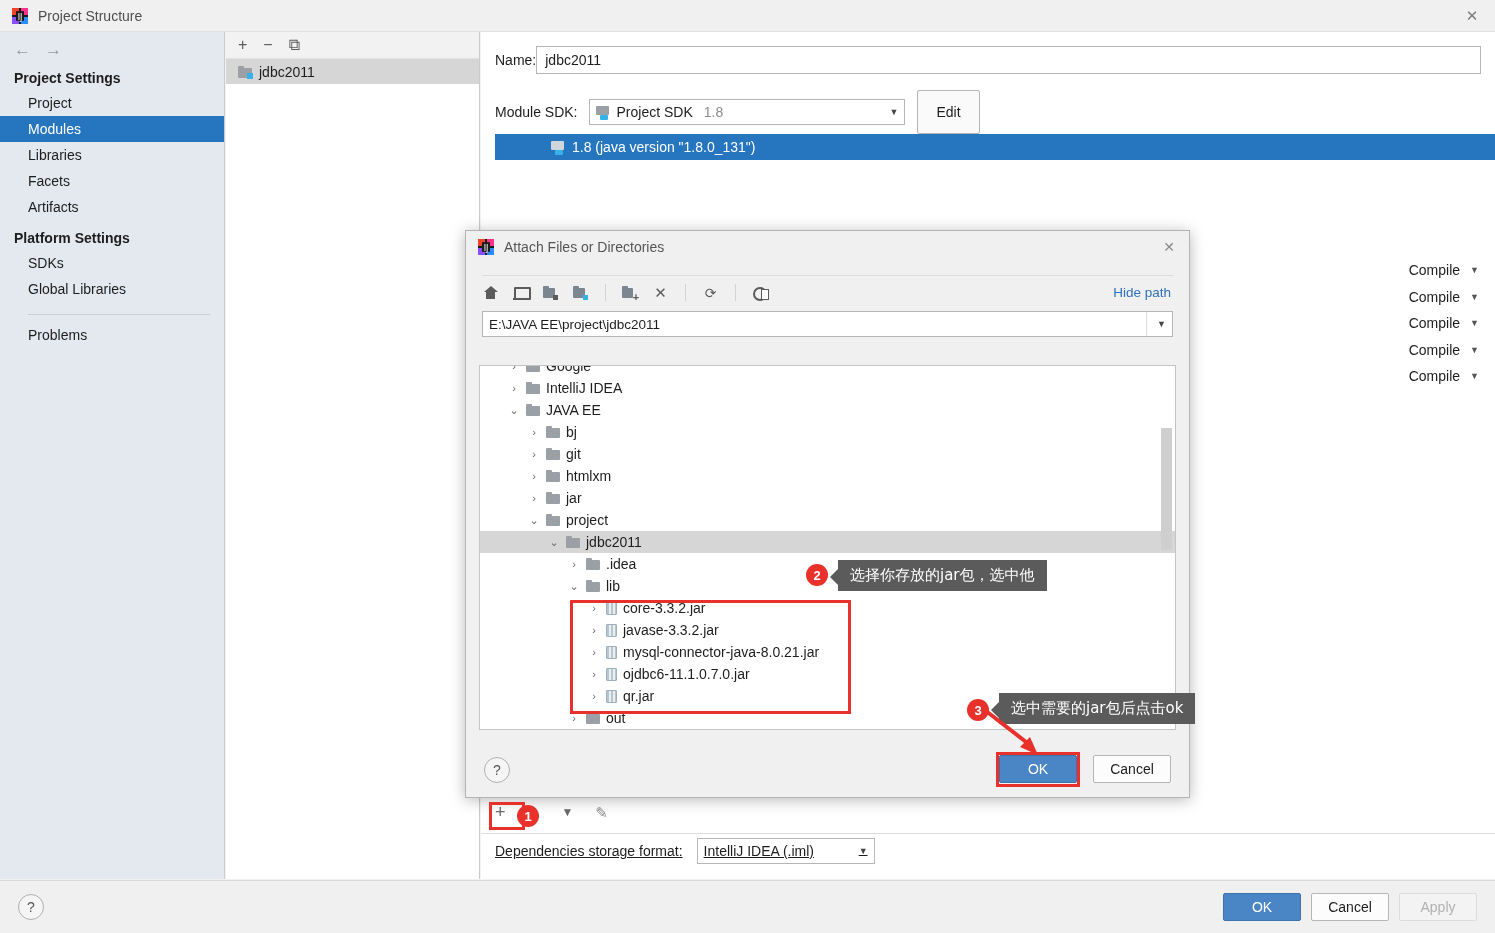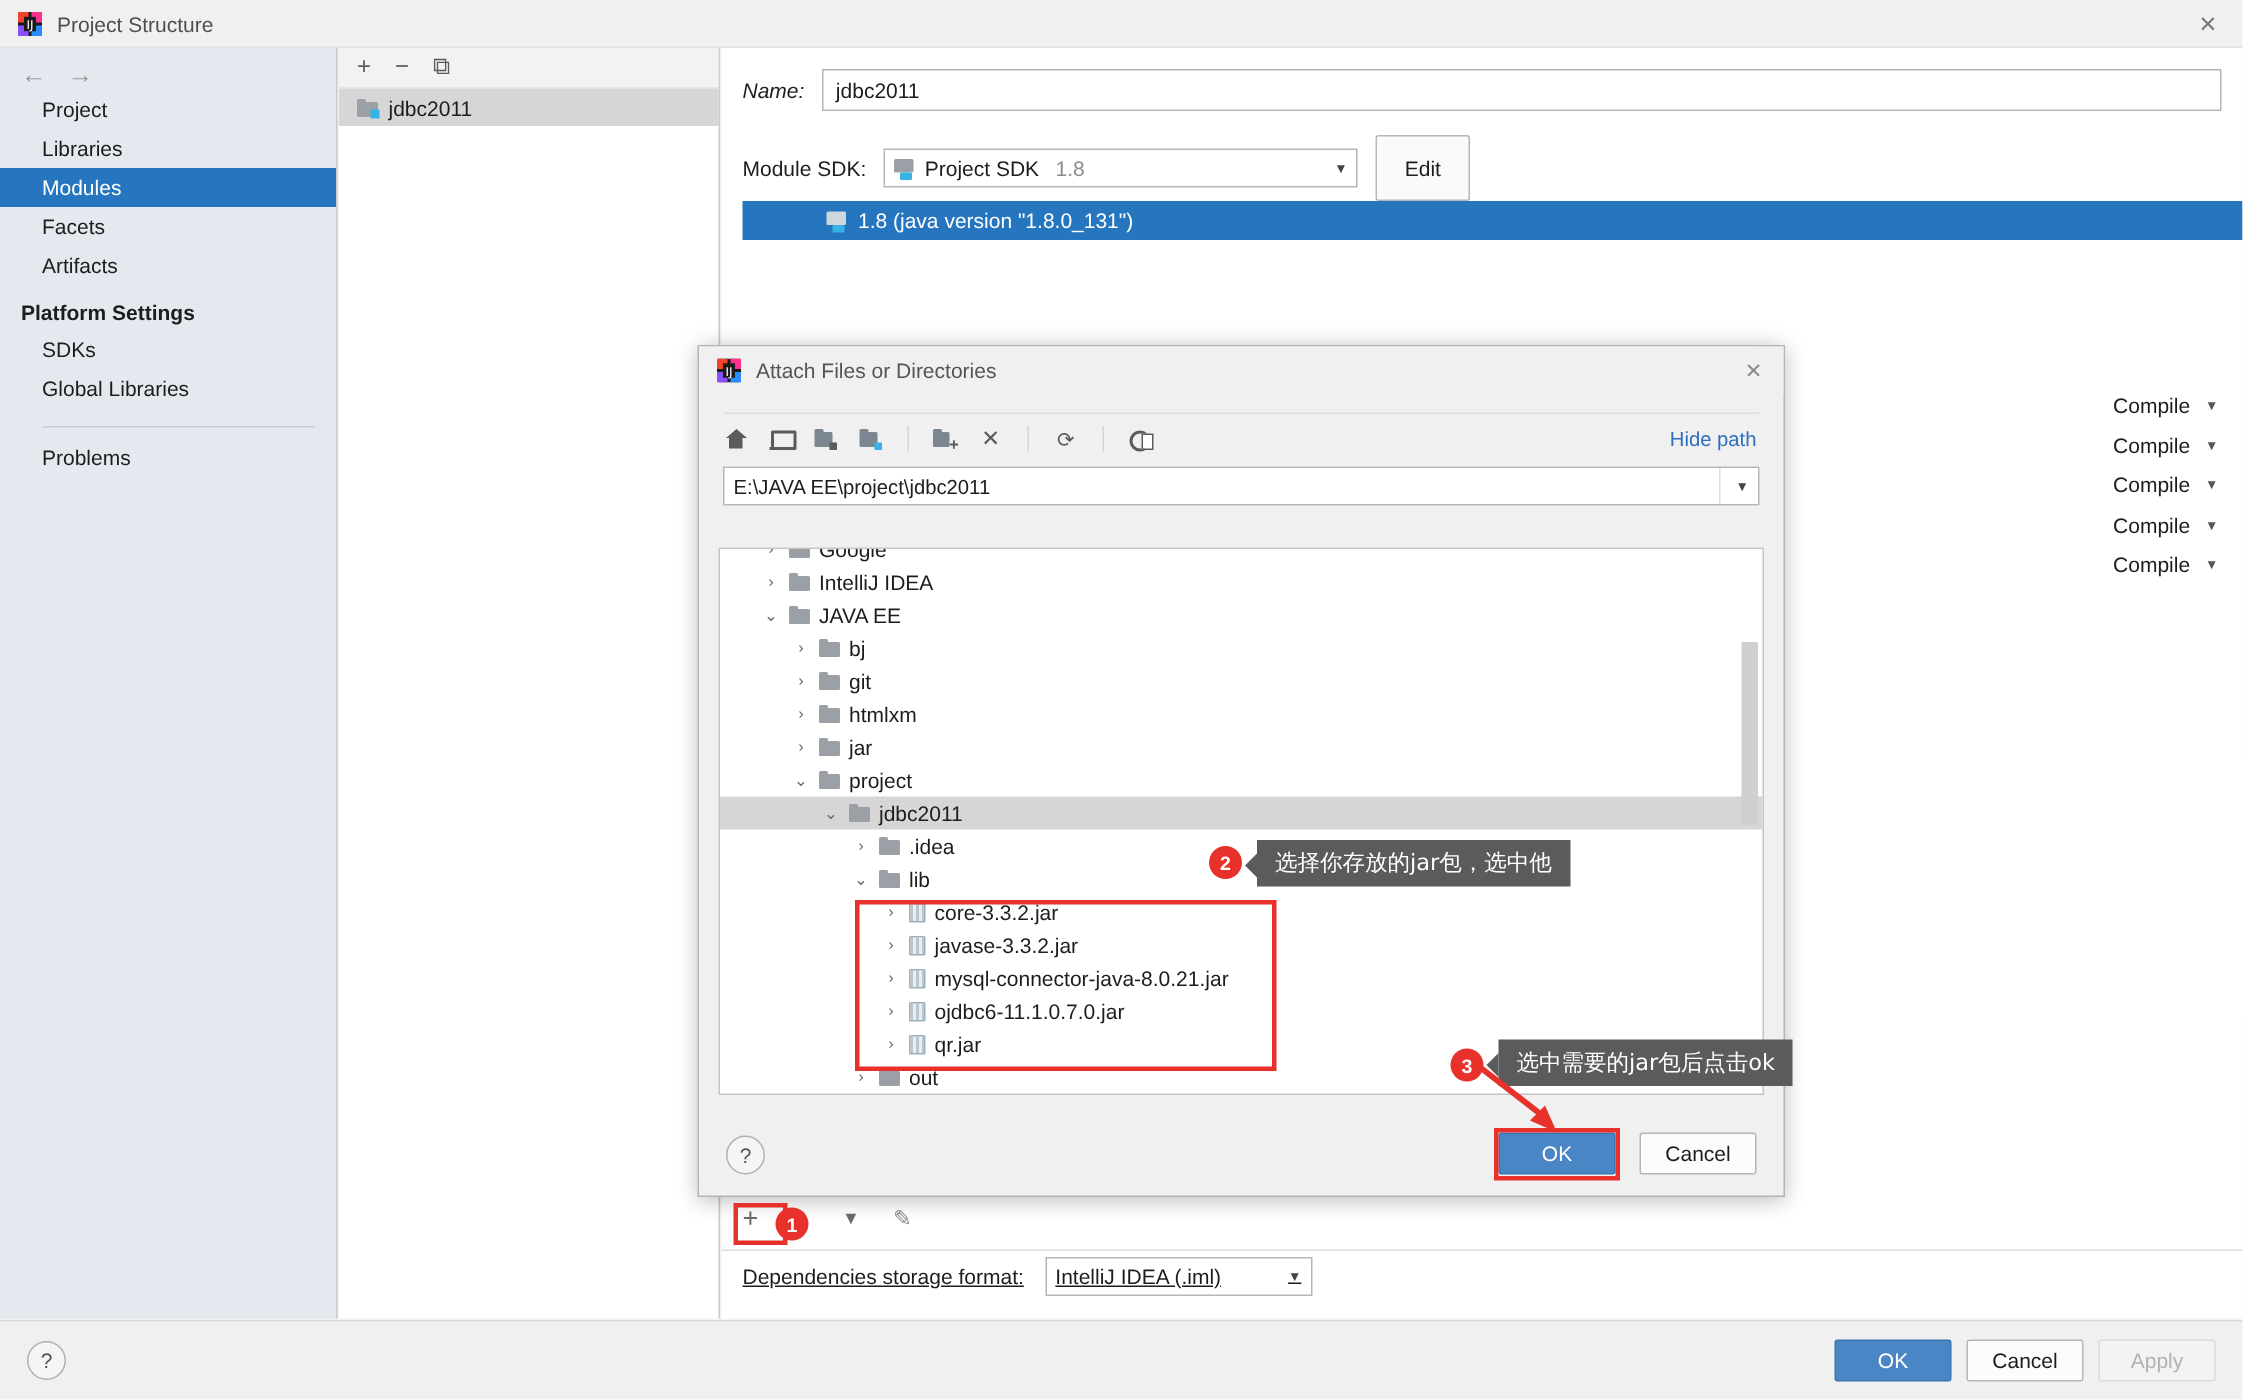--- a/index.html
+++ b/index.html
@@ -53,21 +53,21 @@
 
   
   .fld{ width:14px;height:12px;position:relative;display:inline-block;flex:0 0 auto;}
   .fld:before{content:"";position:absolute;left:0;top:2px;width:14px;height:10px;background:#9aa0a6;border-radius:1px;}
   .fld:after{content:"";position:absolute;left:0;top:0px;width:6px;height:3px;background:#9aa0a6;border-radius:1px;}
   .fld b{content:"";position:absolute;right:-1px;bottom:-1px;width:6px;height:6px;background:#35b3e8;display:block;}
 
   
   .content{ position:absolute; left:481px; top:32px; width:1014px; height:847px; background:#ffffff;}
   .name-row{ display:flex; align-items:center; padding:14px 14px 0 14px;}
-  .name-label{ font-size:14px; margin-right:12px;font-style:italic;}
+  .name-label{ font-size:14px; margin-right:0;}
   .name-input{
     flex:1; height:28px; border:1px solid #b6b6b6; background:#fff;
     display:flex; align-items:center; padding:0 8px; font-size:14px;
   }
   .tabs{ display:flex; gap:0; padding:18px 0 0 14px; border-bottom:1px solid #d6d6d6; }
   .tab{ padding:6px 16px 8px 16px; font-size:14px; cursor:pointer; border-bottom:2px solid transparent;}
   .tab.active{ border-bottom:2px solid #8a8a8a; }
   .sdk-row{ display:flex; align-items:center; padding:16px 0 0 14px; gap:12px;}
   .sdk-label{font-size:14px;}
   .combo{
@@ -216,23 +216,24 @@
     <span class="win-title">Project Structure</span>
     <span class="win-close">✕</span>
   </div>
 
   <div class="sidebar">
     <div class="navarrows">
       <span>←</span>
       <span>→</span>
     </div>
 
+    <div class="side-group">Project Settings</div>
     <div class="side-item">Project</div>
+    <div class="side-item sel">Modules</div>
     <div class="side-item">Libraries</div>
-    <div class="side-item sel">Modules</div>
     <div class="side-item">Facets</div>
     <div class="side-item">Artifacts</div>
 
     <div class="side-group">Platform Settings</div>
     <div class="side-item">SDKs</div>
     <div class="side-item">Global Libraries</div>
 
     <div class="side-sep"></div>
     <div class="side-item plain">Problems</div>
   </div>

